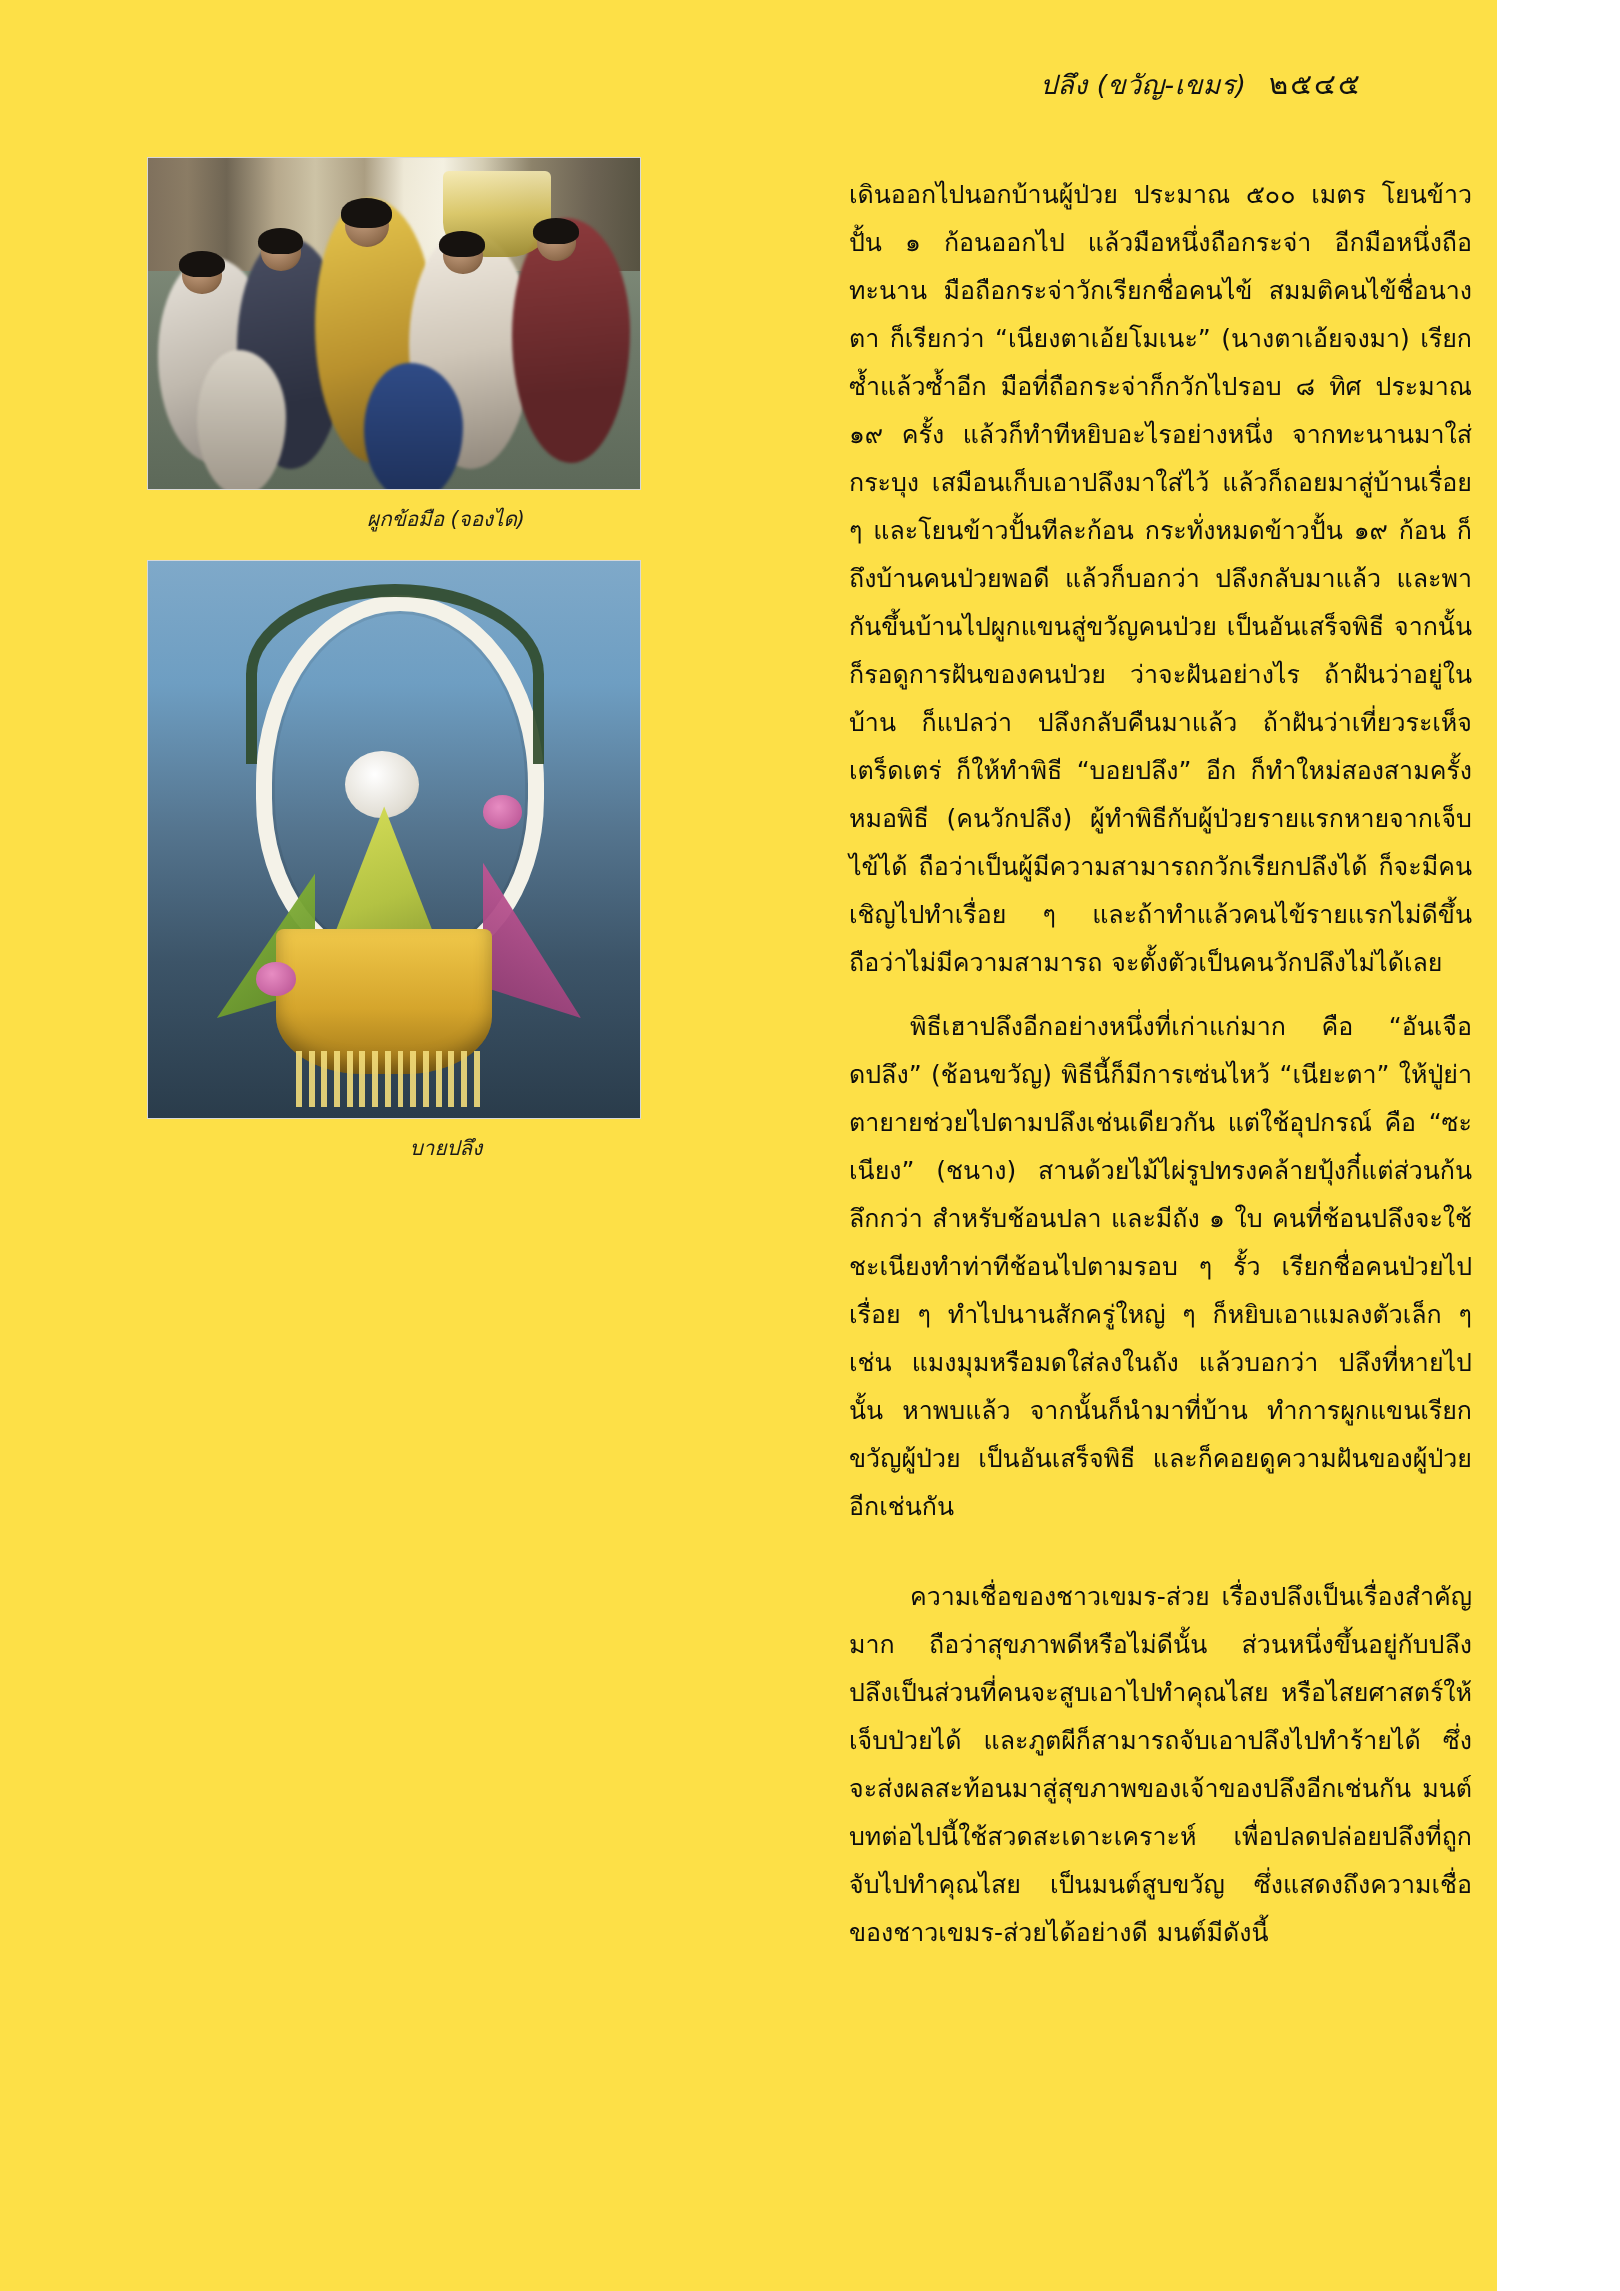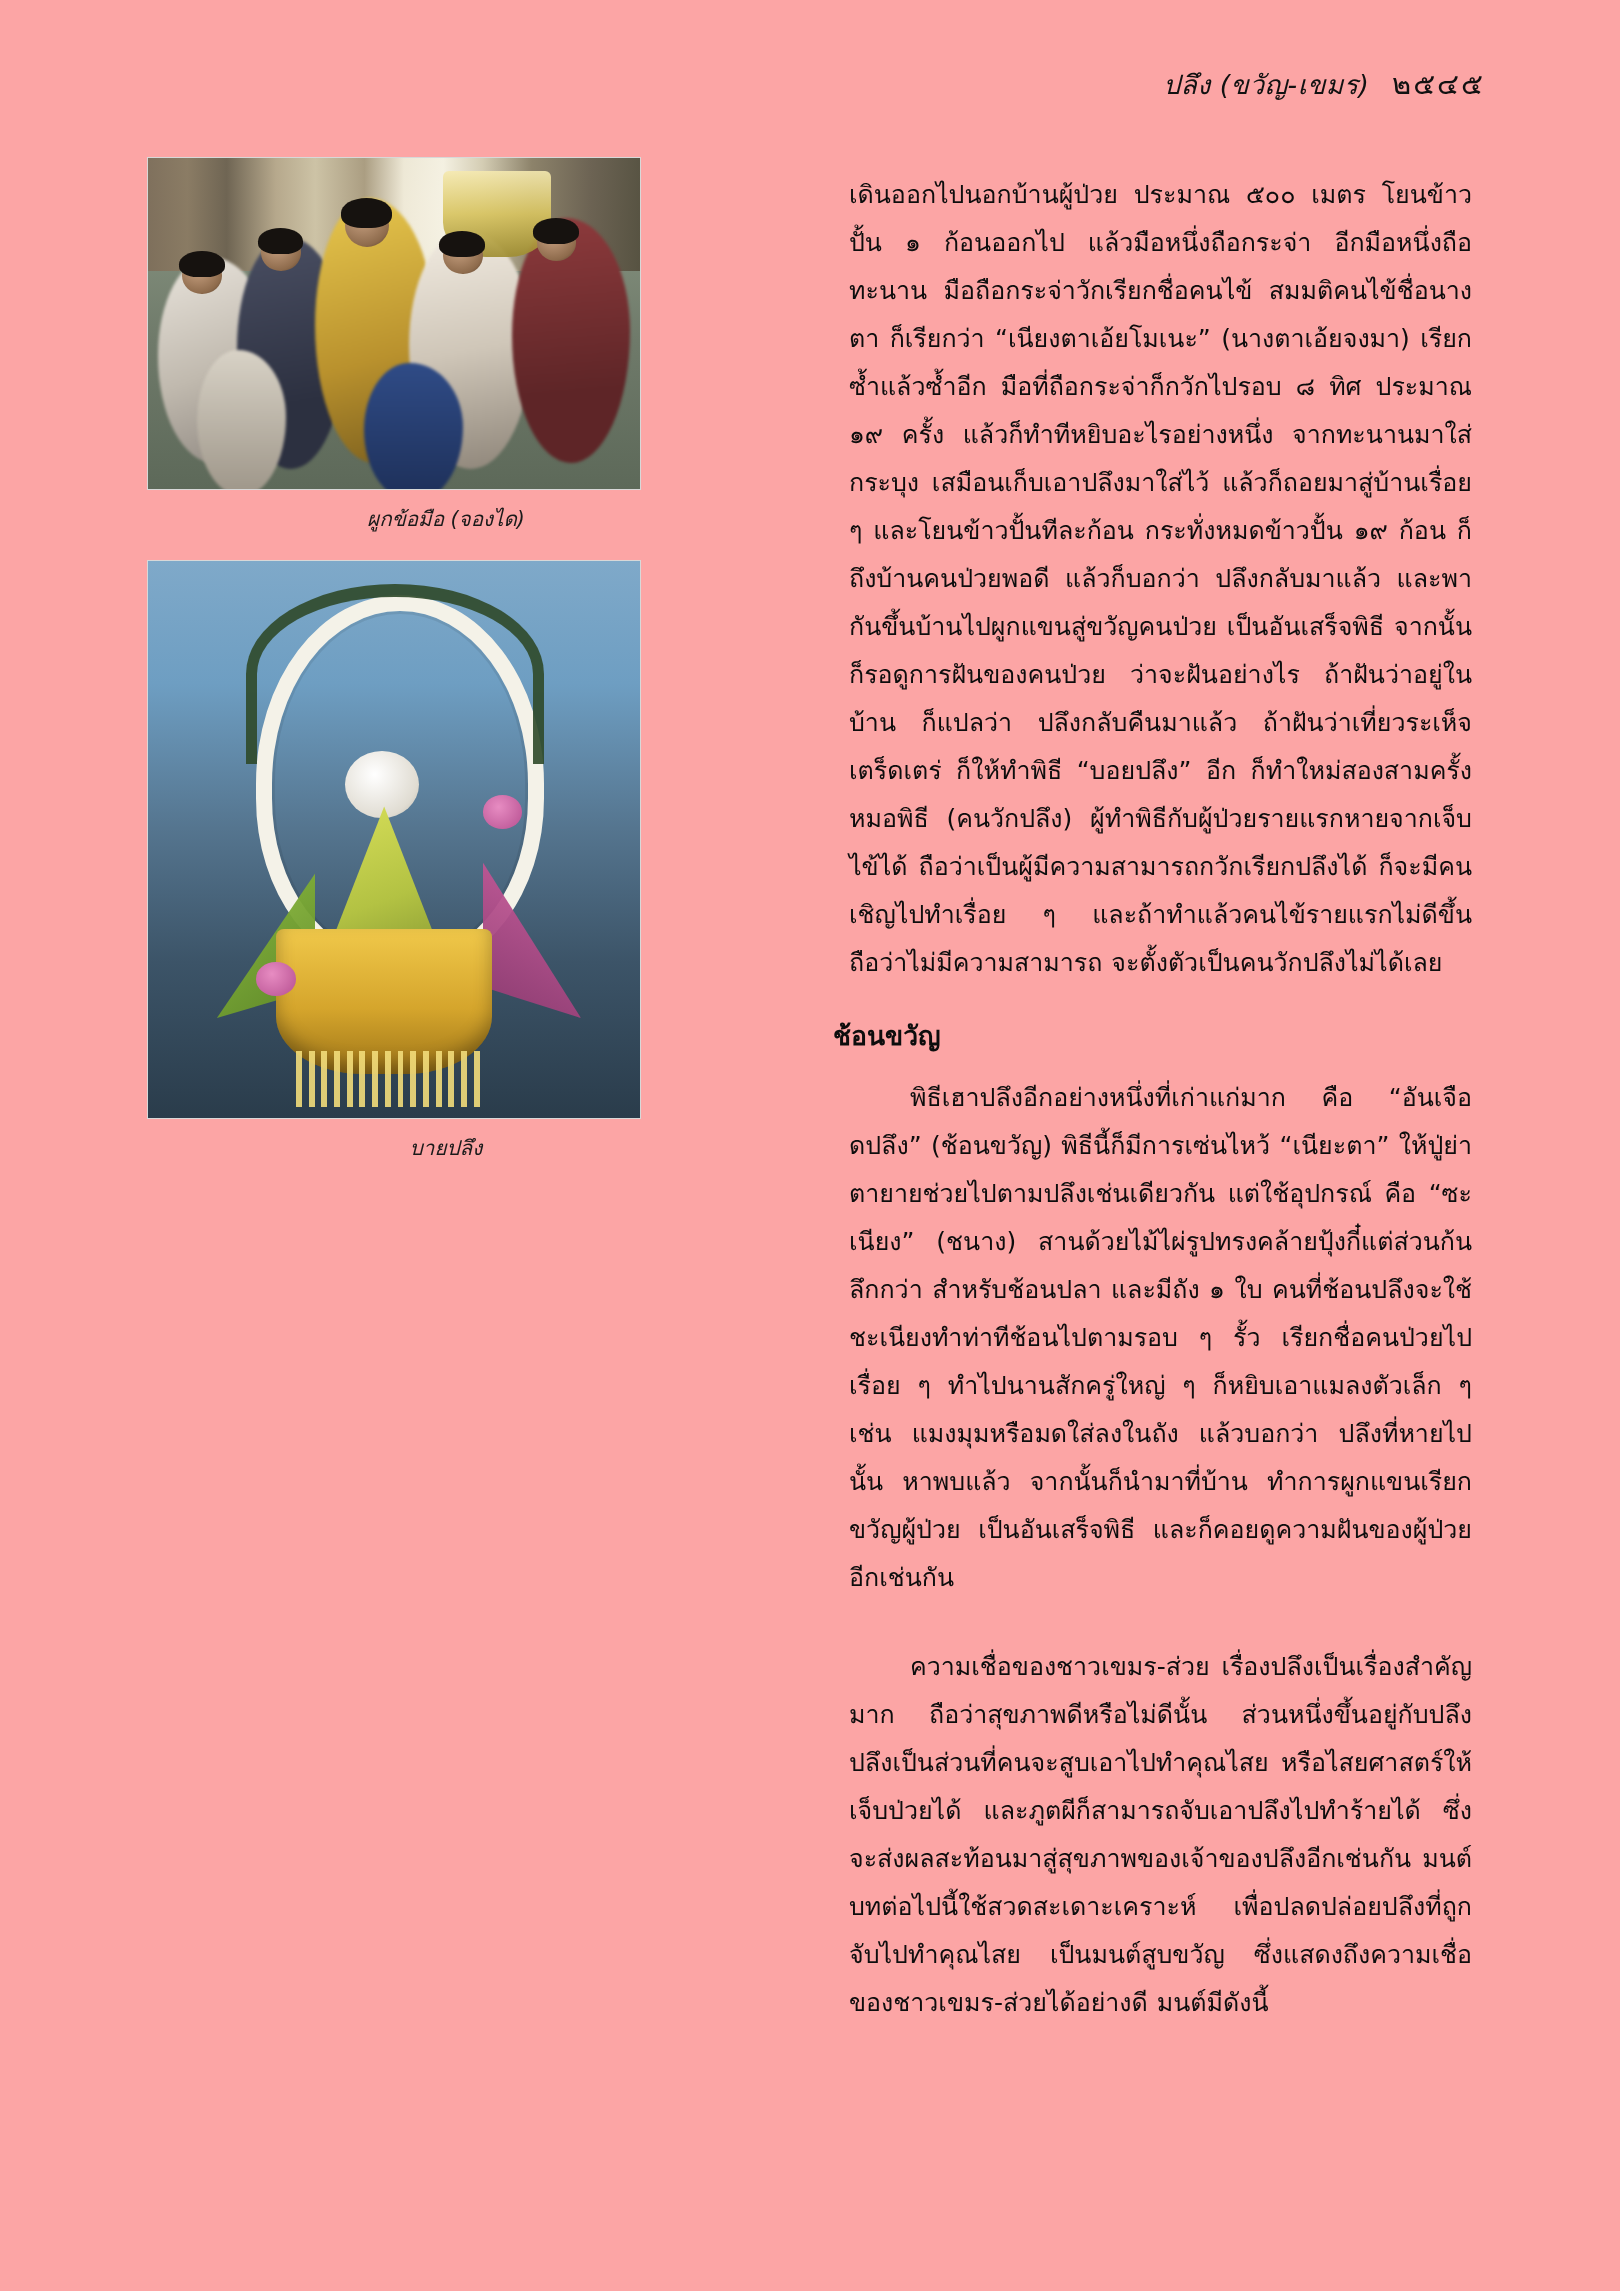--- a/index.html
+++ b/index.html
@@ -5,23 +5,23 @@
   html, body {
     margin: 0;
     padding: 0;
     background: #ffffff;
   }
   body {
     font-family: "DejaVu Sans", "Liberation Sans", sans-serif;
   }
   .page {
     position: relative;
-    width: 1620px;
+    width: 1497px;
     height: 2292px;
-    background: #fca5a5;
+    background: #fde047;
     overflow: hidden;
     box-sizing: border-box;
   }
 
   
   .header {
     position: absolute;
     top: 61px;
     right: 135px;
     font-size: 26.5px;
@@ -299,20 +299,19 @@
         <div class="pom2"></div>
         <div class="fringe"></div>
       </div>
       <div class="fig-caption">บายปลึง</div>
     </div>
 
   </div>
 
   <div class="textcol">
     <p>เดินออกไปนอกบ้านผู้ป่วย ประมาณ ๕๐๐ เมตร โยนข้าวปั้น ๑ ก้อนออกไป แล้วมือหนึ่งถือกระจ่า อีกมือหนึ่งถือทะนาน มือถือกระจ่าวักเรียกชื่อคนไข้ สมมติคนไข้ชื่อนางตา ก็เรียกว่า “เนียงตาเอ้ยโมเนะ” (นางตาเอ้ยจงมา) เรียกซ้ำแล้วซ้ำอีก มือที่ถือกระจ่าก็กวักไปรอบ ๘ ทิศ ประมาณ ๑๙ ครั้ง แล้วก็ทำทีหยิบอะไรอย่างหนึ่ง จากทะนานมาใส่กระบุง เสมือนเก็บเอาปลึงมาใส่ไว้ แล้วก็ถอยมาสู่บ้านเรื่อย ๆ และโยนข้าวปั้นทีละก้อน กระทั่งหมดข้าวปั้น ๑๙ ก้อน ก็ถึงบ้านคนป่วยพอดี แล้วก็บอกว่า ปลึงกลับมาแล้ว และพากันขึ้นบ้านไปผูกแขนสู่ขวัญคนป่วย เป็นอันเสร็จพิธี จากนั้นก็รอดูการฝันของคนป่วย ว่าจะฝันอย่างไร ถ้าฝันว่าอยู่ในบ้าน ก็แปลว่า ปลึงกลับคืนมาแล้ว ถ้าฝันว่าเที่ยวระเห็จเตร็ดเตร่ ก็ให้ทำพิธี “บอยปลึง” อีก ก็ทำใหม่สองสามครั้ง หมอพิธี (คนวักปลึง) ผู้ทำพิธีกับผู้ป่วยรายแรกหายจากเจ็บไข้ได้ ถือว่าเป็นผู้มีความสามารถกวักเรียกปลึงได้ ก็จะมีคนเชิญไปทำเรื่อย ๆ และถ้าทำแล้วคนไข้รายแรกไม่ดีขึ้น ถือว่าไม่มีความสามารถ จะตั้งตัวเป็นคนวักปลึงไม่ได้เลย</p>
-    <div class="subhead">ช้อนขวัญ</div>
     <p class="indent">พิธีเฮาปลึงอีกอย่างหนึ่งที่เก่าแก่มาก คือ “อันเจือดปลึง” (ช้อนขวัญ) พิธีนี้ก็มีการเซ่นไหว้ “เนียะตา” ให้ปู่ย่าตายายช่วยไปตามปลึงเช่นเดียวกัน แต่ใช้อุปกรณ์ คือ “ซะเนียง” (ชนาง) สานด้วยไม้ไผ่รูปทรงคล้ายปุ้งกี๋แต่ส่วนก้นลึกกว่า สำหรับช้อนปลา และมีถัง ๑ ใบ คนที่ช้อนปลึงจะใช้ชะเนียงทำท่าทีช้อนไปตามรอบ ๆ รั้ว เรียกชื่อคนป่วยไปเรื่อย ๆ ทำไปนานสักครู่ใหญ่ ๆ ก็หยิบเอาแมลงตัวเล็ก ๆ เช่น แมงมุมหรือมดใส่ลงในถัง แล้วบอกว่า ปลึงที่หายไปนั้น หาพบแล้ว จากนั้นก็นำมาที่บ้าน ทำการผูกแขนเรียกขวัญผู้ป่วย เป็นอันเสร็จพิธี และก็คอยดูความฝันของผู้ป่วยอีกเช่นกัน</p>
     <div class="gap"></div>
     <p class="indent">ความเชื่อของชาวเขมร-ส่วย เรื่องปลึงเป็นเรื่องสำคัญมาก ถือว่าสุขภาพดีหรือไม่ดีนั้น ส่วนหนึ่งขึ้นอยู่กับปลึง ปลึงเป็นส่วนที่คนจะสูบเอาไปทำคุณไสย หรือไสยศาสตร์ให้เจ็บป่วยได้ และภูตผีก็สามารถจับเอาปลึงไปทำร้ายได้ ซึ่งจะส่งผลสะท้อนมาสู่สุขภาพของเจ้าของปลึงอีกเช่นกัน มนต์บทต่อไปนี้ใช้สวดสะเดาะเคราะห์ เพื่อปลดปล่อยปลึงที่ถูกจับไปทำคุณไสย เป็นมนต์สูบขวัญ ซึ่งแสดงถึงความเชื่อของชาวเขมร-ส่วยได้อย่างดี มนต์มีดังนี้</p>
   </div>
 
 </div>
 
 
 </body></html>

